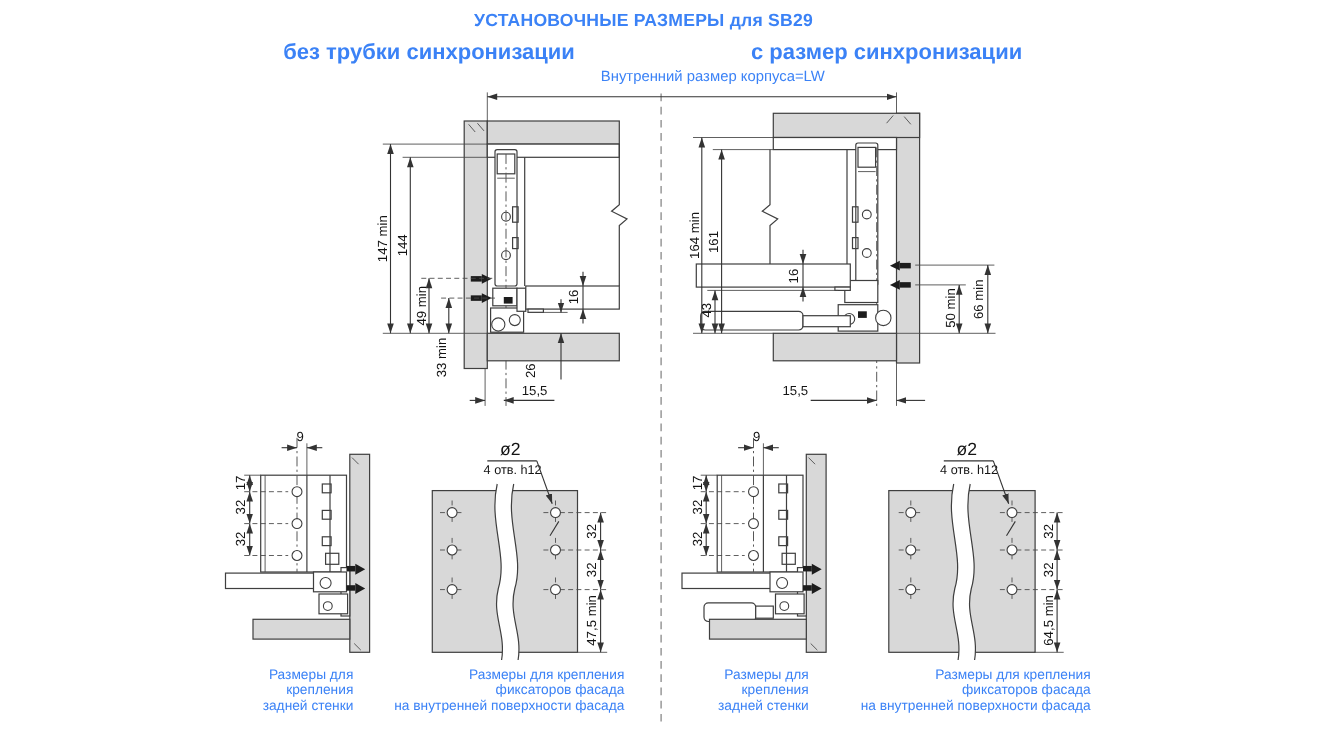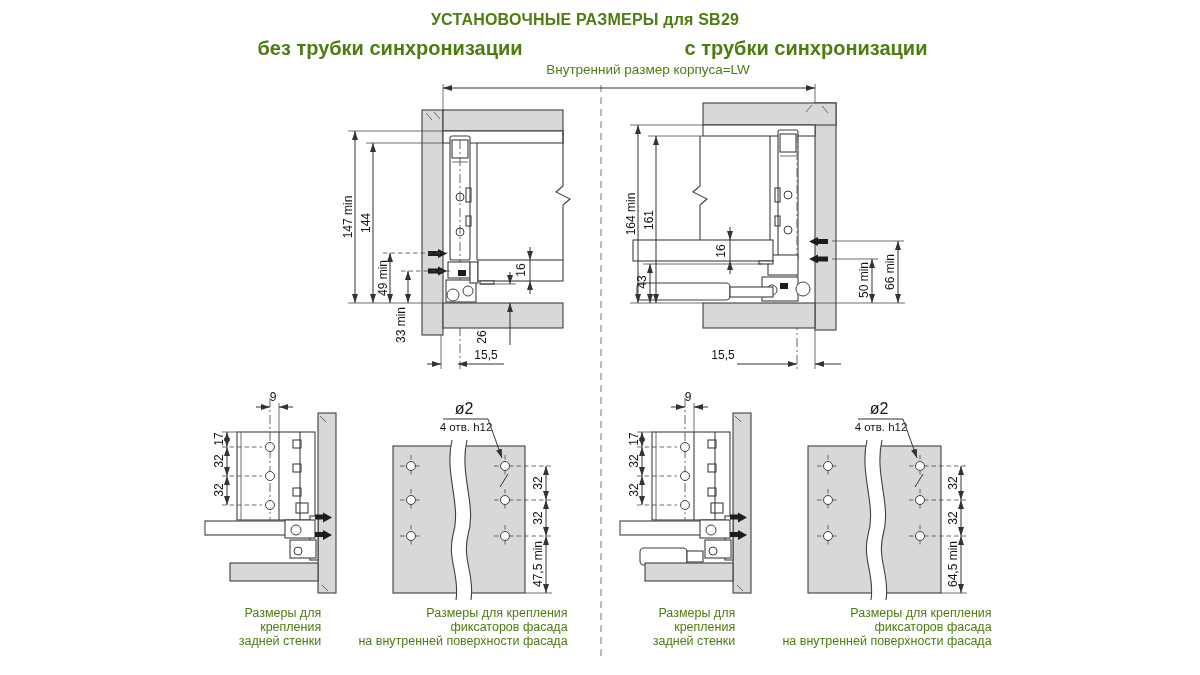--- a/index.html
+++ b/index.html
@@ -1,16 +1,16 @@
 <!DOCTYPE html>
 <html><head>
 <meta charset="utf-8">
 <style>
   html,body{margin:0;padding:0;background:#fff;width:1200px;height:675px;overflow:hidden;}
-  .page{position:relative;width:1200px;height:675px;font-family:"Liberation Sans",sans-serif;color:#4d7c0f;}
+  .page{position:relative;width:1200px;height:675px;font-family:"Liberation Sans",sans-serif;color:#3b82f6;}
   .abs{position:absolute;white-space:nowrap;transform:translateX(-50%);}
   .title{font-size:16px;font-weight:bold;letter-spacing:.2px;}
   .colhdr{font-size:20px;font-weight:bold;}
   .lwlbl{font-size:13.5px;margin-left:28px;}
   .cap{position:absolute;transform:translateX(-50%);text-align:right;font-size:12.5px;line-height:14px;}
   svg.layer{position:absolute;left:0;top:0;}
   .gfill{fill:#d8d8d8;stroke:#3f3f3f;stroke-width:1.1;}
   .wfill{fill:#ffffff;stroke:#3f3f3f;stroke-width:1.1;}
   .ln{fill:none;stroke:#3f3f3f;stroke-width:1.1;}
   .thin{fill:none;stroke:#4a4a4a;stroke-width:0.8;}
@@ -25,21 +25,21 @@
   .big{font-size:16px;}
   .small{font-size:11.5px;}
 </style>
 </head>
 <body>
 
 <div class="page">
 
   <div class="abs title" style="left:585px;top:11px;">УСТАНОВОЧНЫЕ РАЗМЕРЫ для SB29</div>
   <div class="abs colhdr" style="left:390px;top:37px;">без трубки синхронизации</div>
-  <div class="abs colhdr" style="left:806px;top:37px;">с трубки синхронизации</div>
+  <div class="abs colhdr" style="left:806px;top:37px;">с размер синхронизации</div>
   <div class="abs lwlbl" style="left:620px;top:62px;">Внутренний размер корпуса=LW</div>
 
   <svg class="layer" width="1200" height="675" viewBox="0 0 1200 675">
     <defs>
       <marker id="ae" markerWidth="10" markerHeight="8" refX="9" refY="4" orient="auto" markerUnits="userSpaceOnUse">
           <path d="M0,1 L9,4 L0,7 Z" fill="#333"></path>
         </marker>
       <marker id="as" markerWidth="10" markerHeight="8" refX="0" refY="4" orient="auto" markerUnits="userSpaceOnUse">
           <path d="M9,1 L0,4 L9,7 Z" fill="#333"></path>
         </marker>

